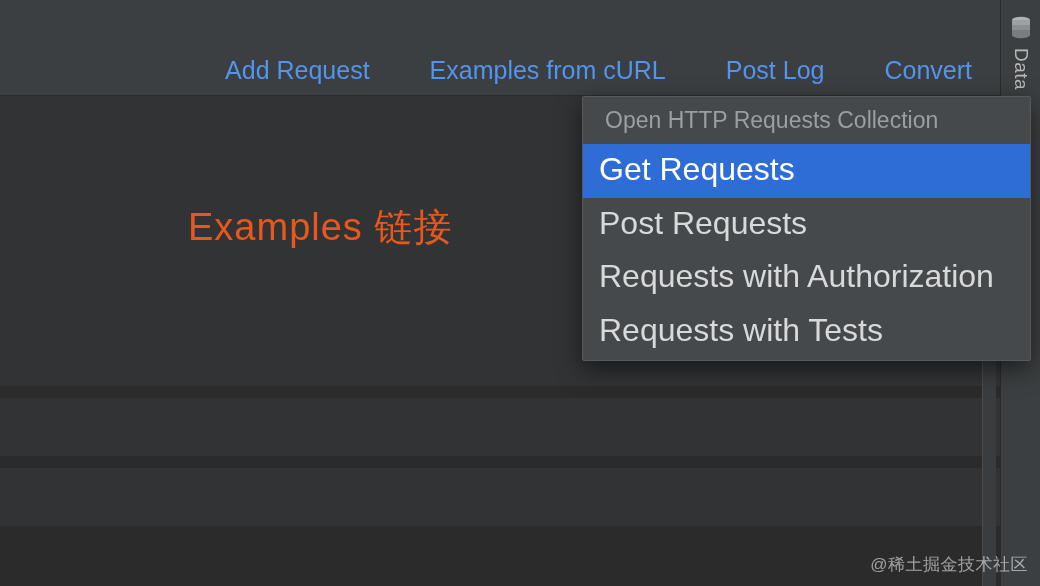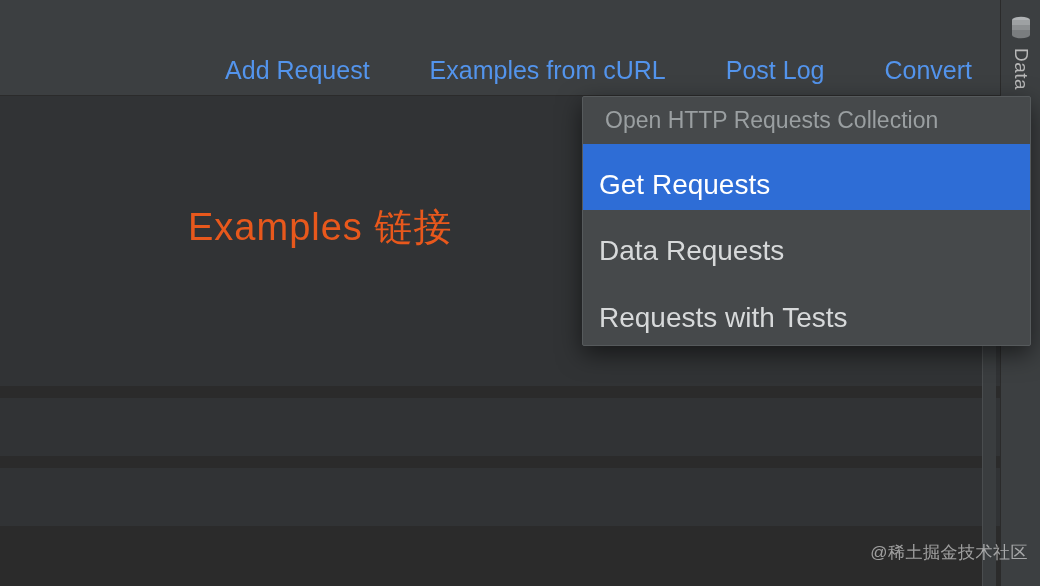--- a/index.html
+++ b/index.html
@@ -120,22 +120,22 @@
     overflow: hidden;
   }
 
   .popup-title {
     padding: 10px 36px 10px 22px;
     font-size: 23px;
     color: #9a9fa1;
   }
 
   .popup-item {
-    padding: 23px 16px 7px 16px;
-    font-size: 28px;
+    padding: 5px 16px 7px 16px;
+    font-size: 32px;
     color: #d7d9da;
     cursor: pointer;
     line-height: 1.3;
   }
 
   .popup-item.selected {
     background: #2e6dd6;
     color: #ffffff;
   }
 
@@ -151,21 +151,21 @@
     background: #3a3d3f;
   }
   .scrollbar-track .border {
     position:absolute; left:0; top:0; width:1px; height:100%; background:#4a4d4f;
   }
 
   
   .watermark {
     position: absolute;
     right: 12px;
-    bottom: 22px;
+    bottom: 10px;
     font-size: 17px;
     color: rgba(255,255,255,0.55);
     letter-spacing: 0.5px;
   }
 </style>
 </head>
 <body>
 
 <div class="top-strip"></div>
 
@@ -197,21 +197,22 @@
   <div class="border"></div>
 </div>
 
 <div class="annotation">Examples 链接</div>
 
 <div class="popup">
   <div class="popup-title">Open HTTP Requests Collection</div>
 
   <div class="popup-item selected">Get Requests</div>
 
-  <div class="popup-item">Data Requests</div>
-
+  <div class="popup-item">Post Requests</div>
+
+  <div class="popup-item">Requests with Authorization</div>
 
   <div class="popup-item">Requests with Tests</div>
 
   <div class="popup-pad"></div>
 </div>
 
 <div class="watermark">@稀土掘金技术社区</div>
 
 </body></html>

